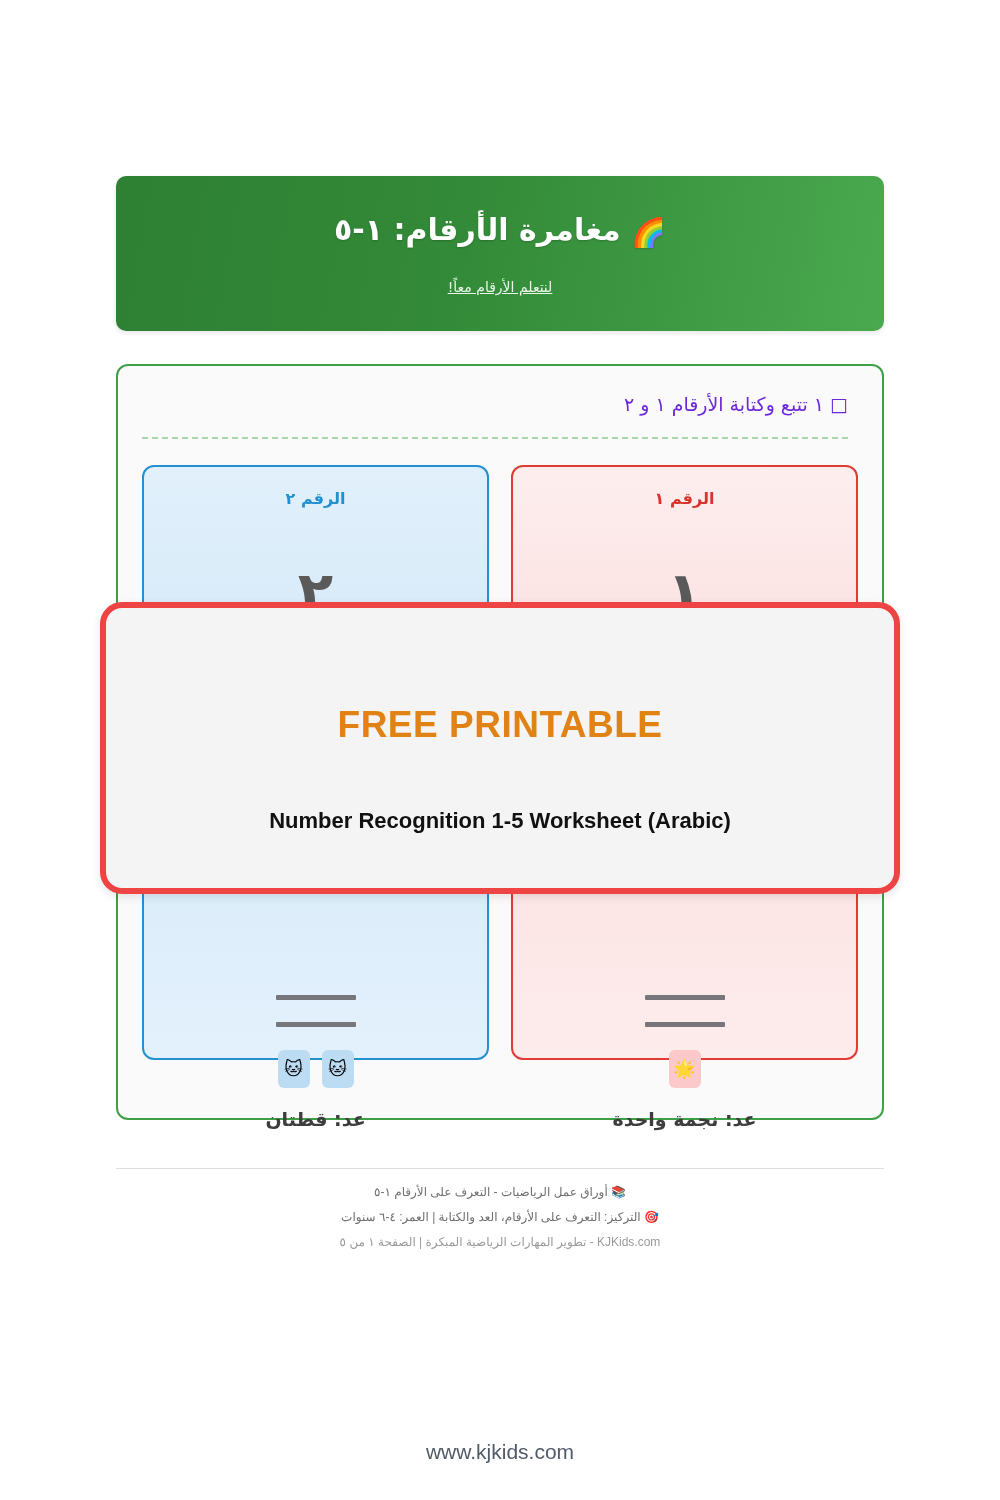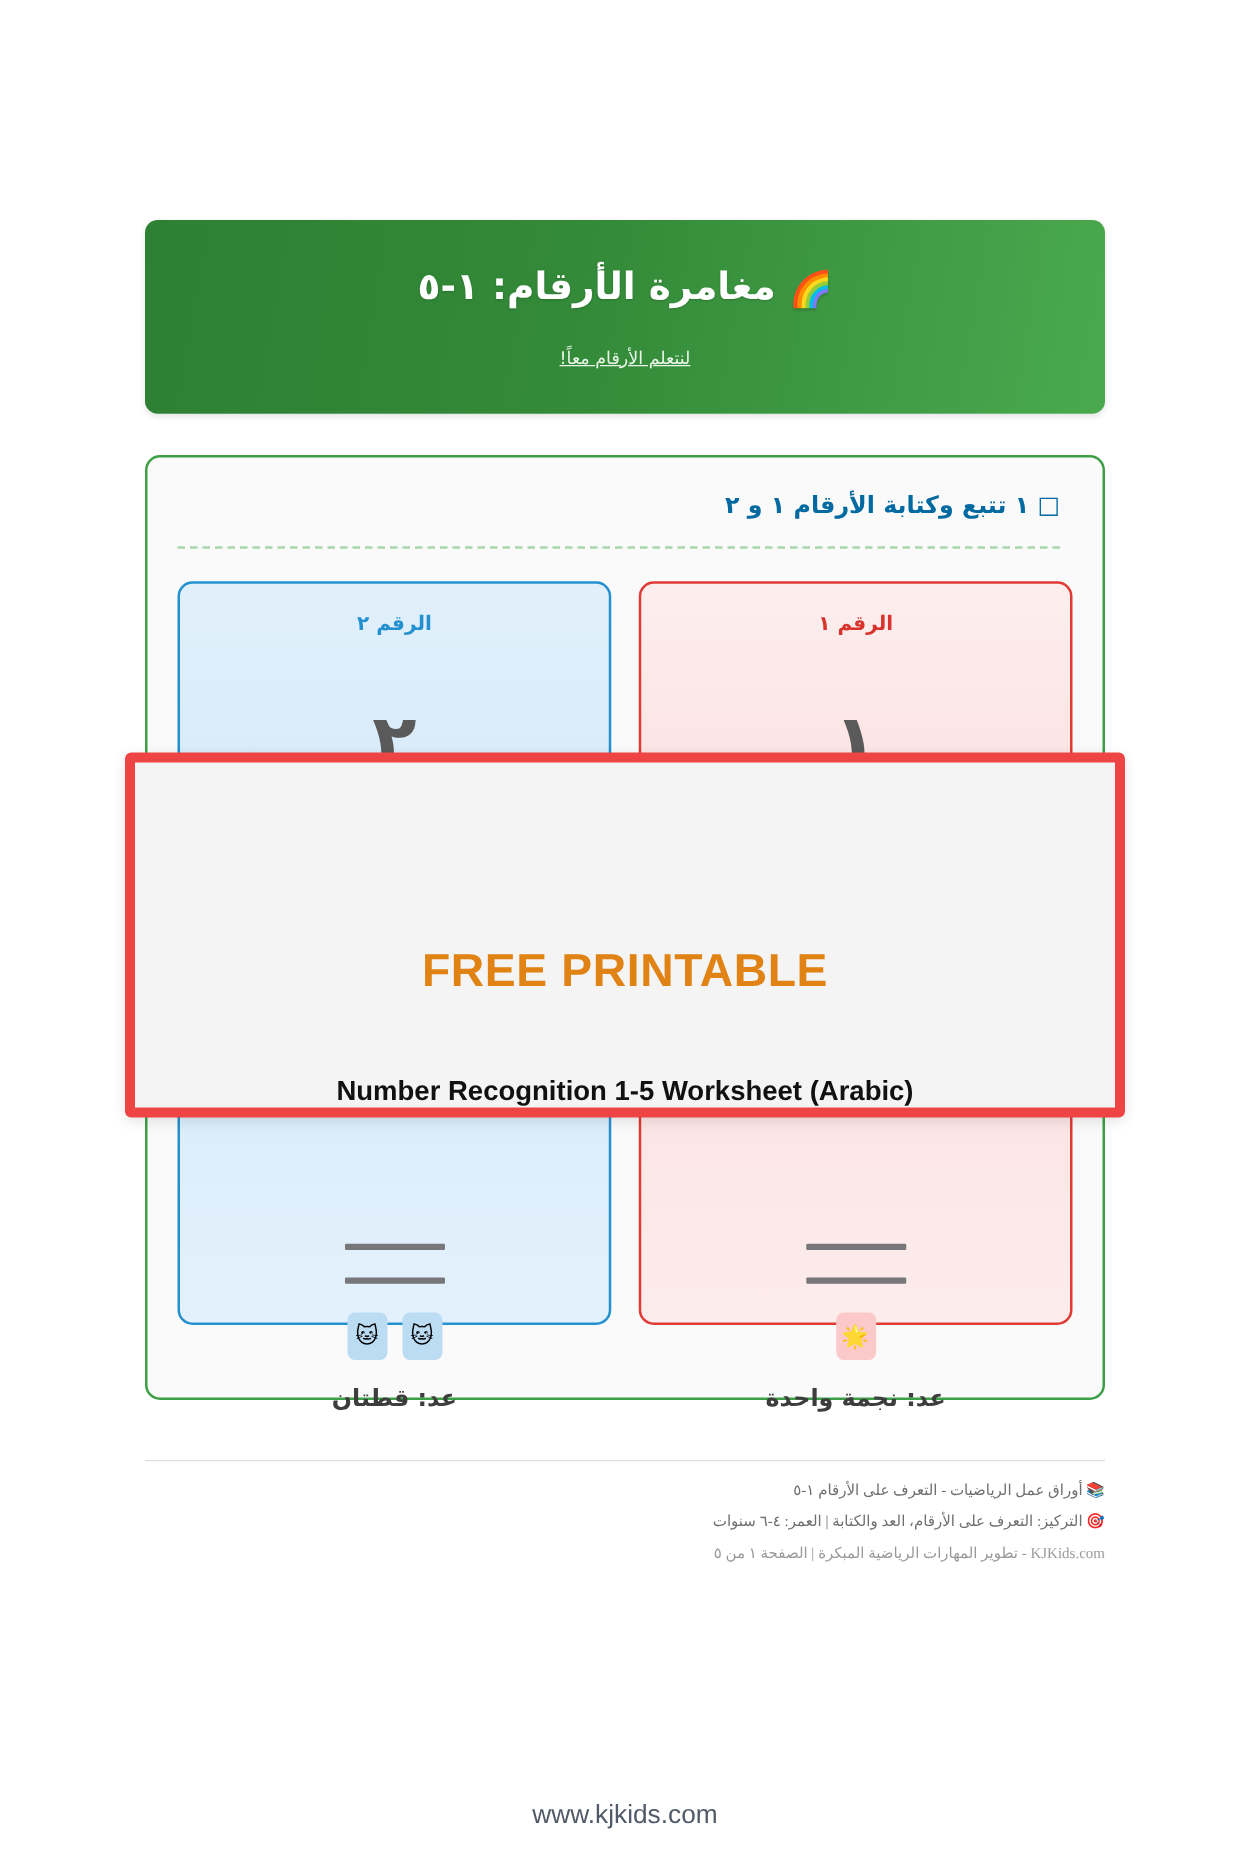--- a/index.html
+++ b/index.html
@@ -80,23 +80,23 @@
     box-sizing: border-box;
     padding: 26px 24px 22px 24px;
   }
 
   .section-head {
     direction: rtl;
     text-align: right;
     padding-right: 10px;
   }
   .section-title {
-    color: #0369a1;
+    color: #6d28d9;
     font-size: 19px;
-    font-weight: bold;
+    font-weight: normal;
     font-family: "DejaVu Sans", "Liberation Sans", sans-serif;
     display: block;
     line-height: 1.3;
   }
   .section-title .sec-emoji {
     font-family: "DejaVu Sans", sans-serif;
   }
   .section-rule {
     margin-top: 20px;
     height: 0;
@@ -232,22 +232,21 @@
     left: 116px;
     top: 1180px;
     width: 768px;
     text-align: center;
     direction: rtl;
   }
   .footer-line {
     font-size: 12px;
     color: #6f6f6f;
     line-height: 2.1;
-    font-family: Liberation Serif, serif;
-    text-align: right;
+    font-family: Liberation Sans, sans-serif;
   }
   .footer-line.muted { color: #9a9a9a; }
 
   
   .site-url {
     position: absolute;
     left: 0;
     top: 1440px;
     width: 1000px;
     text-align: center;
@@ -258,27 +257,27 @@
   }
 
   
   .overlay {
     position: absolute;
     left: 100px;
     top: 602px;
     width: 800px;
     height: 292px;
     background: #f4f4f4;
-    border: 8px solid #ef4444;
-    border-radius: 5px;
+    border: 6px solid #ef4444;
+    border-radius: 22px;
     box-sizing: border-box;
     display: flex;
     flex-direction: column;
     align-items: center;
-    justify-content: flex-end;
+    justify-content: center;
     box-shadow: 0 3px 10px rgba(0,0,0,0.10);
     direction: ltr;
   }
   .overlay-kicker {
     margin-top: 42px;
     font-size: 37px;
     font-weight: bold;
     color: #e08214;
     letter-spacing: 0.5px;
     font-family: "Liberation Sans", "DejaVu Sans", sans-serif;

